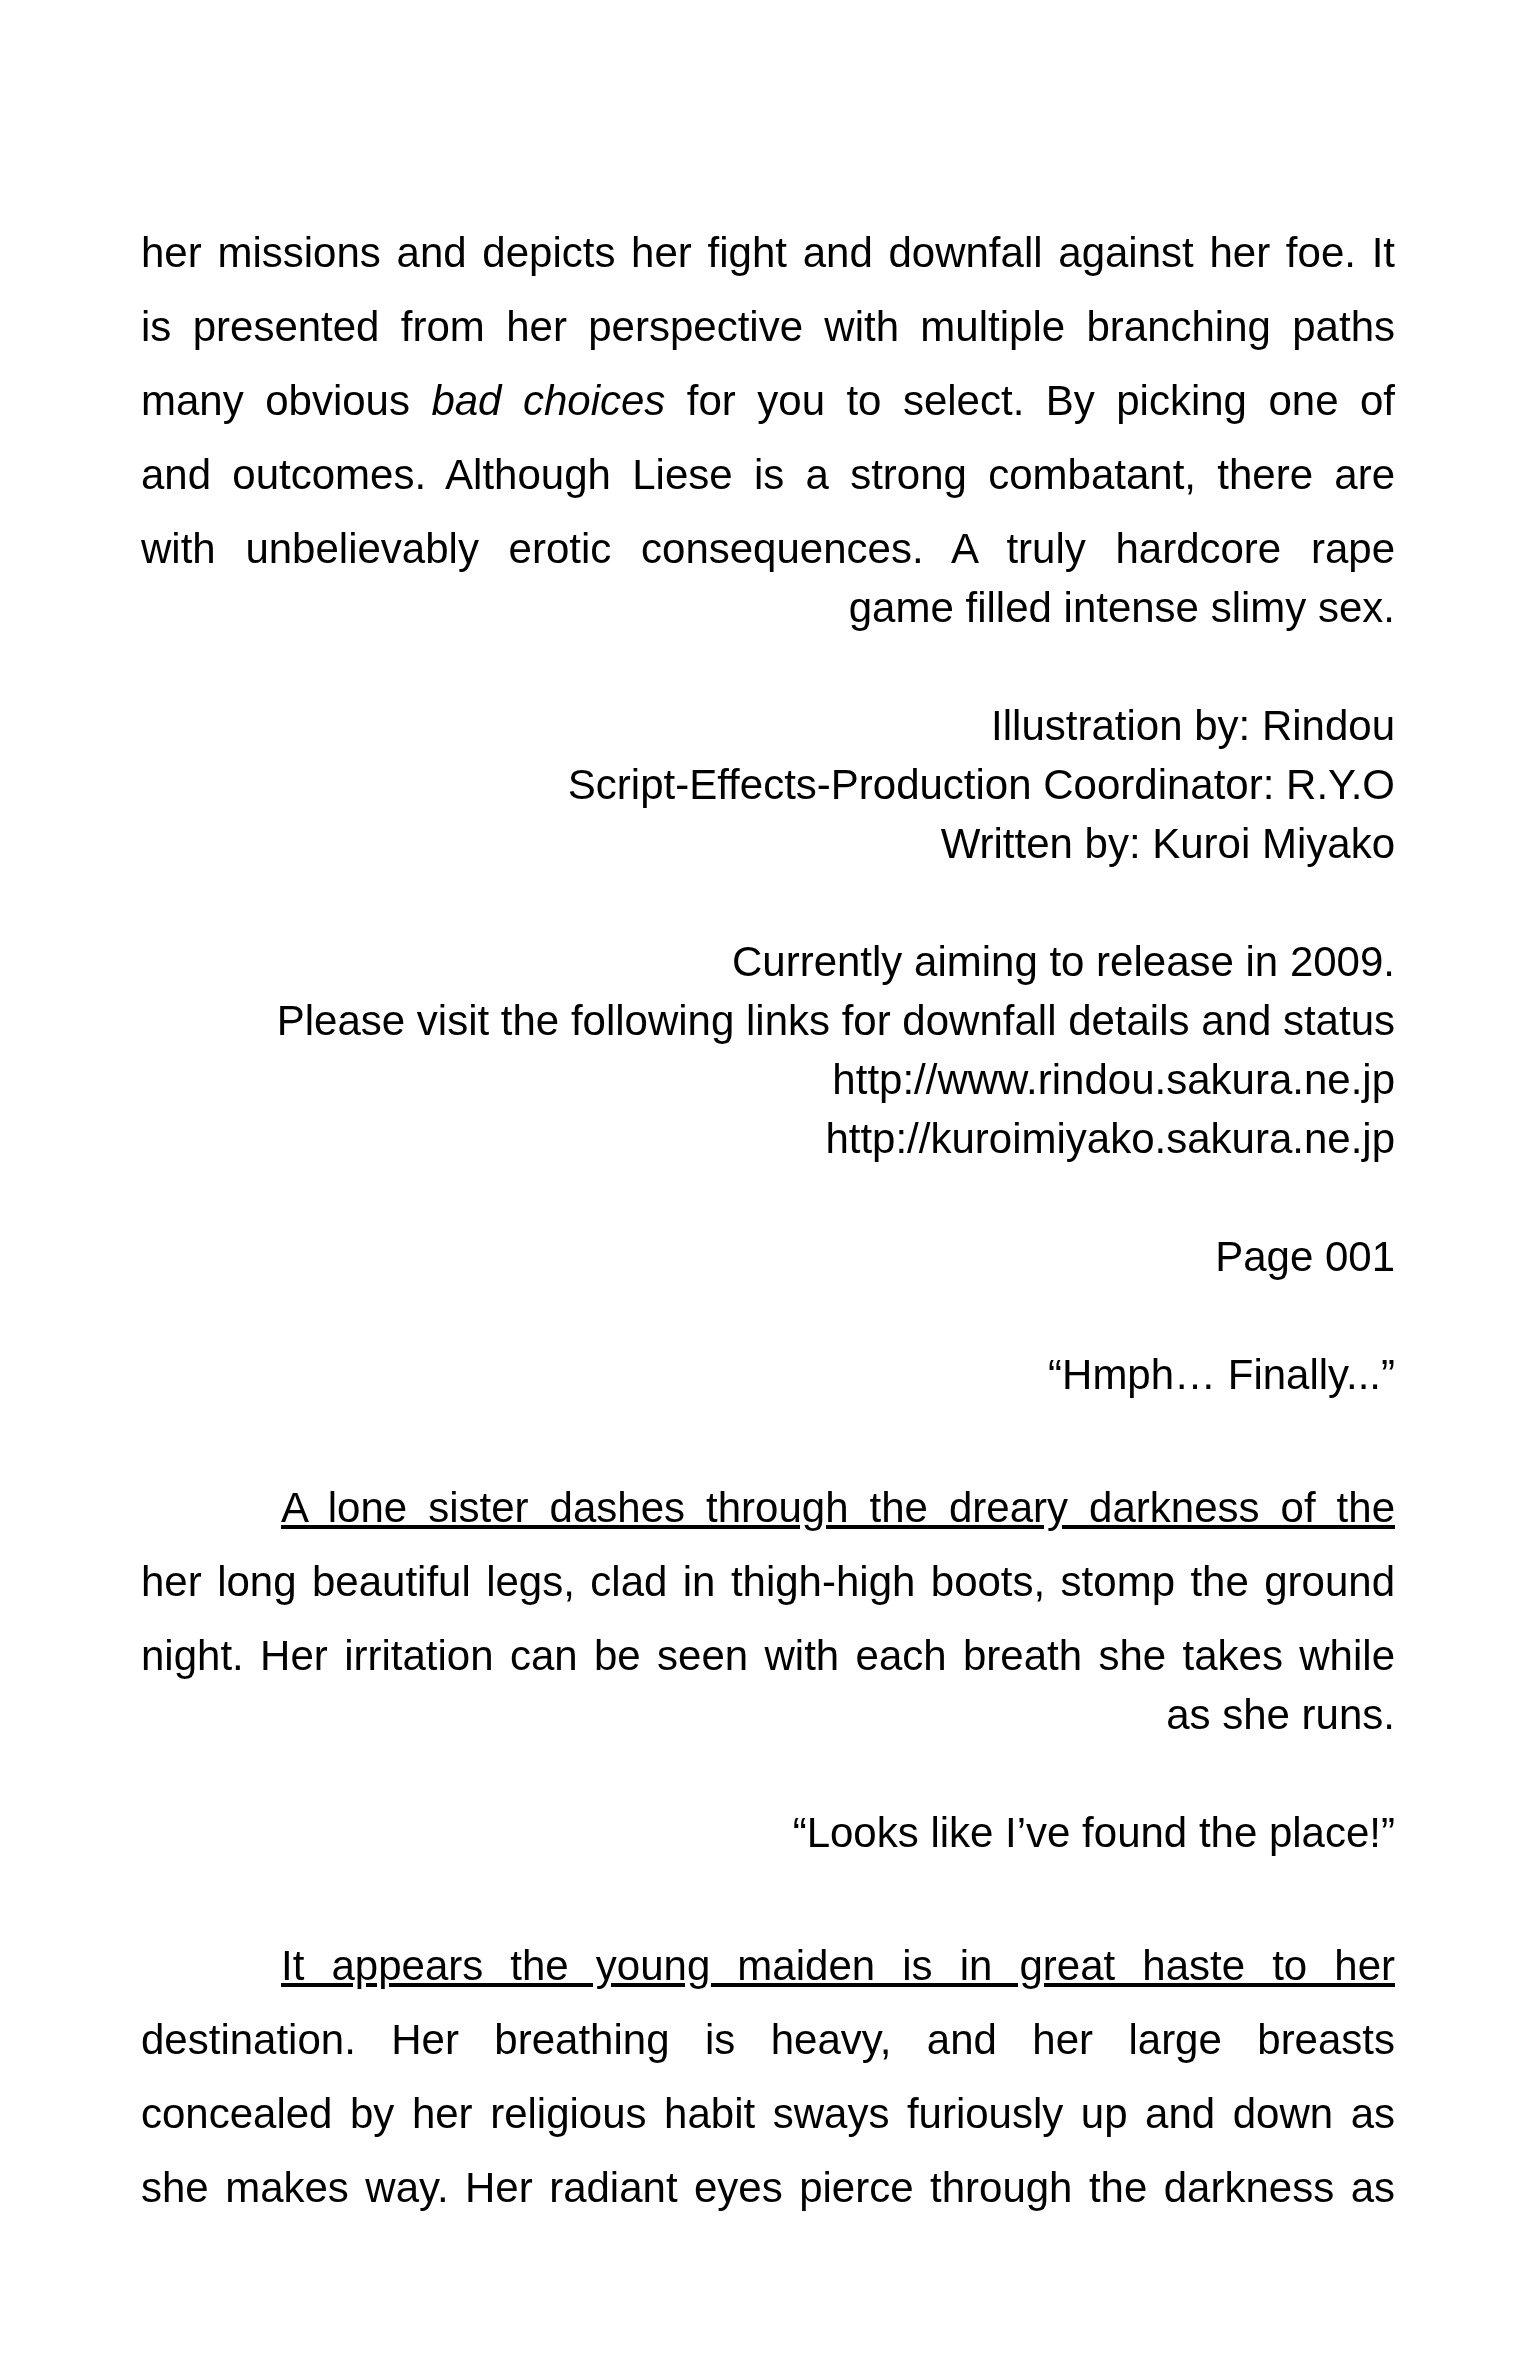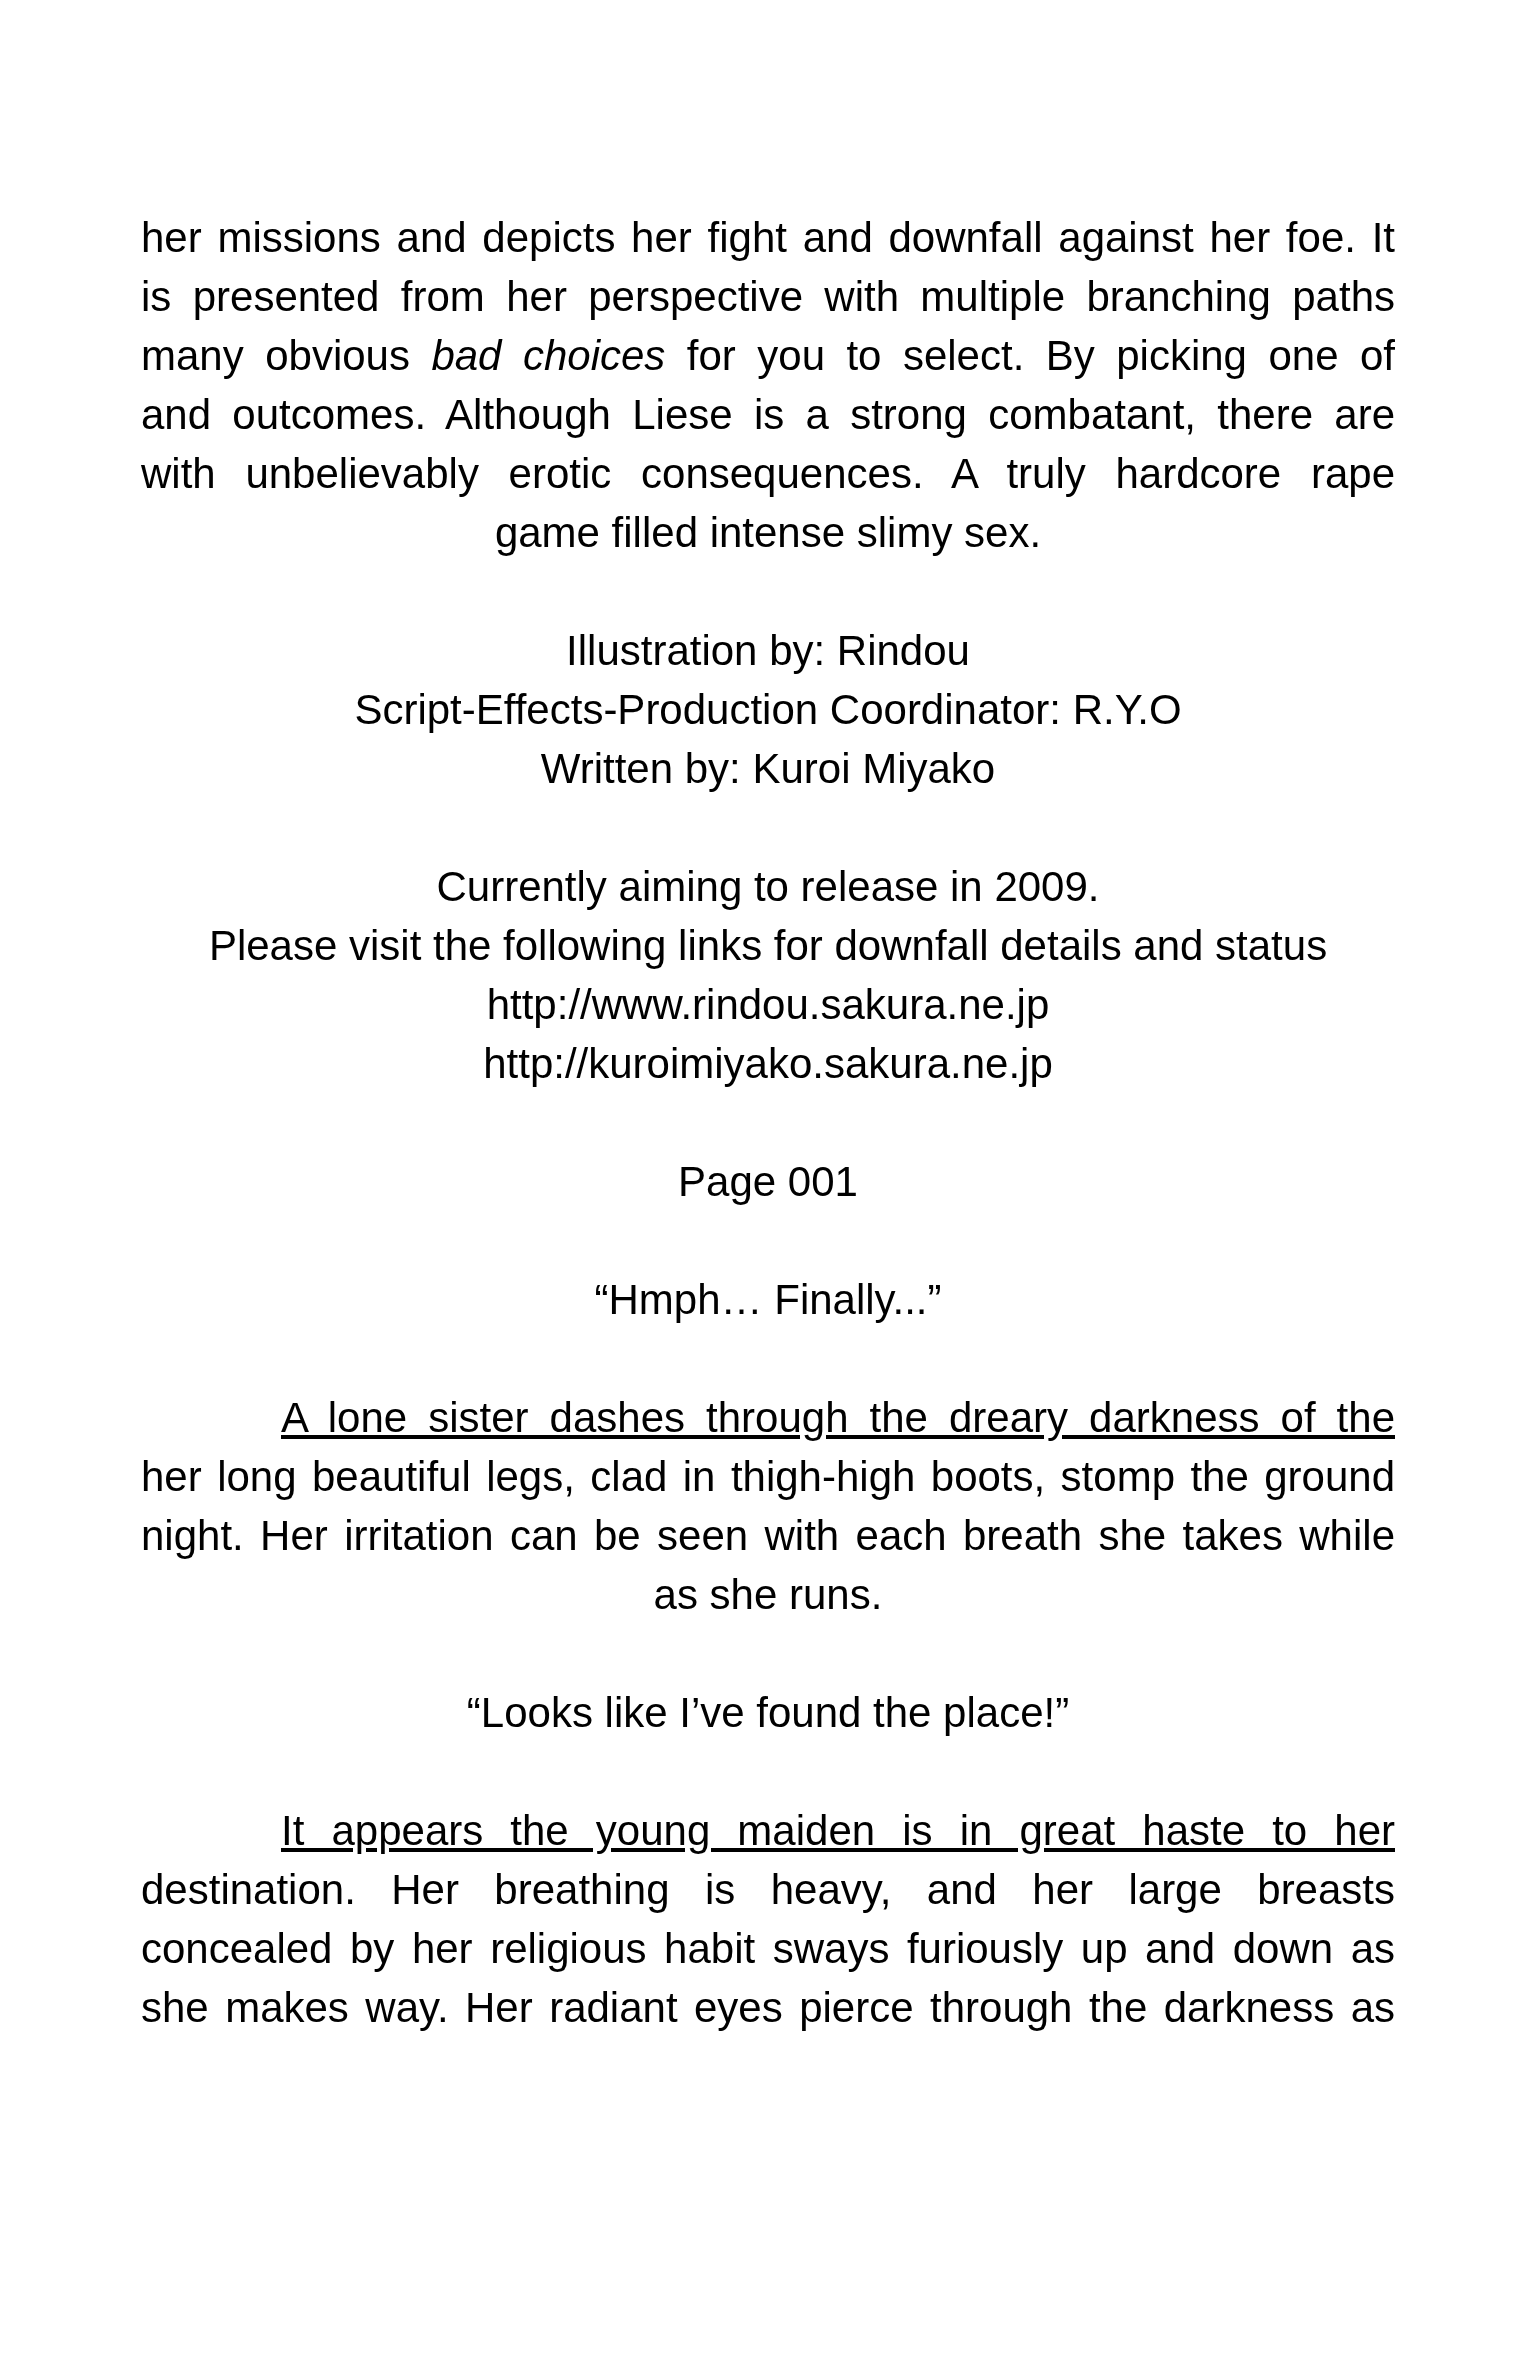--- a/index.html
+++ b/index.html
@@ -22,26 +22,27 @@
     width: 1254px;
   }
   .line {
     display: block;
     width: 100%;
     height: 59px;
     line-height: 59px;
     font-size: 42px;
     white-space: pre-wrap;
     box-sizing: border-box;
-    text-align: center;
+    text-align: right;
   }
   .line.j {
     text-align: justify;
     -moz-text-align-last: justify;
     text-align-last: justify;
+    margin-top: 15px;
   }
   .line.indent {
     padding-left: 140px;
     text-decoration: underline;
   }
   .line.blank {
     
   }
   .it {
     font-style: italic;

